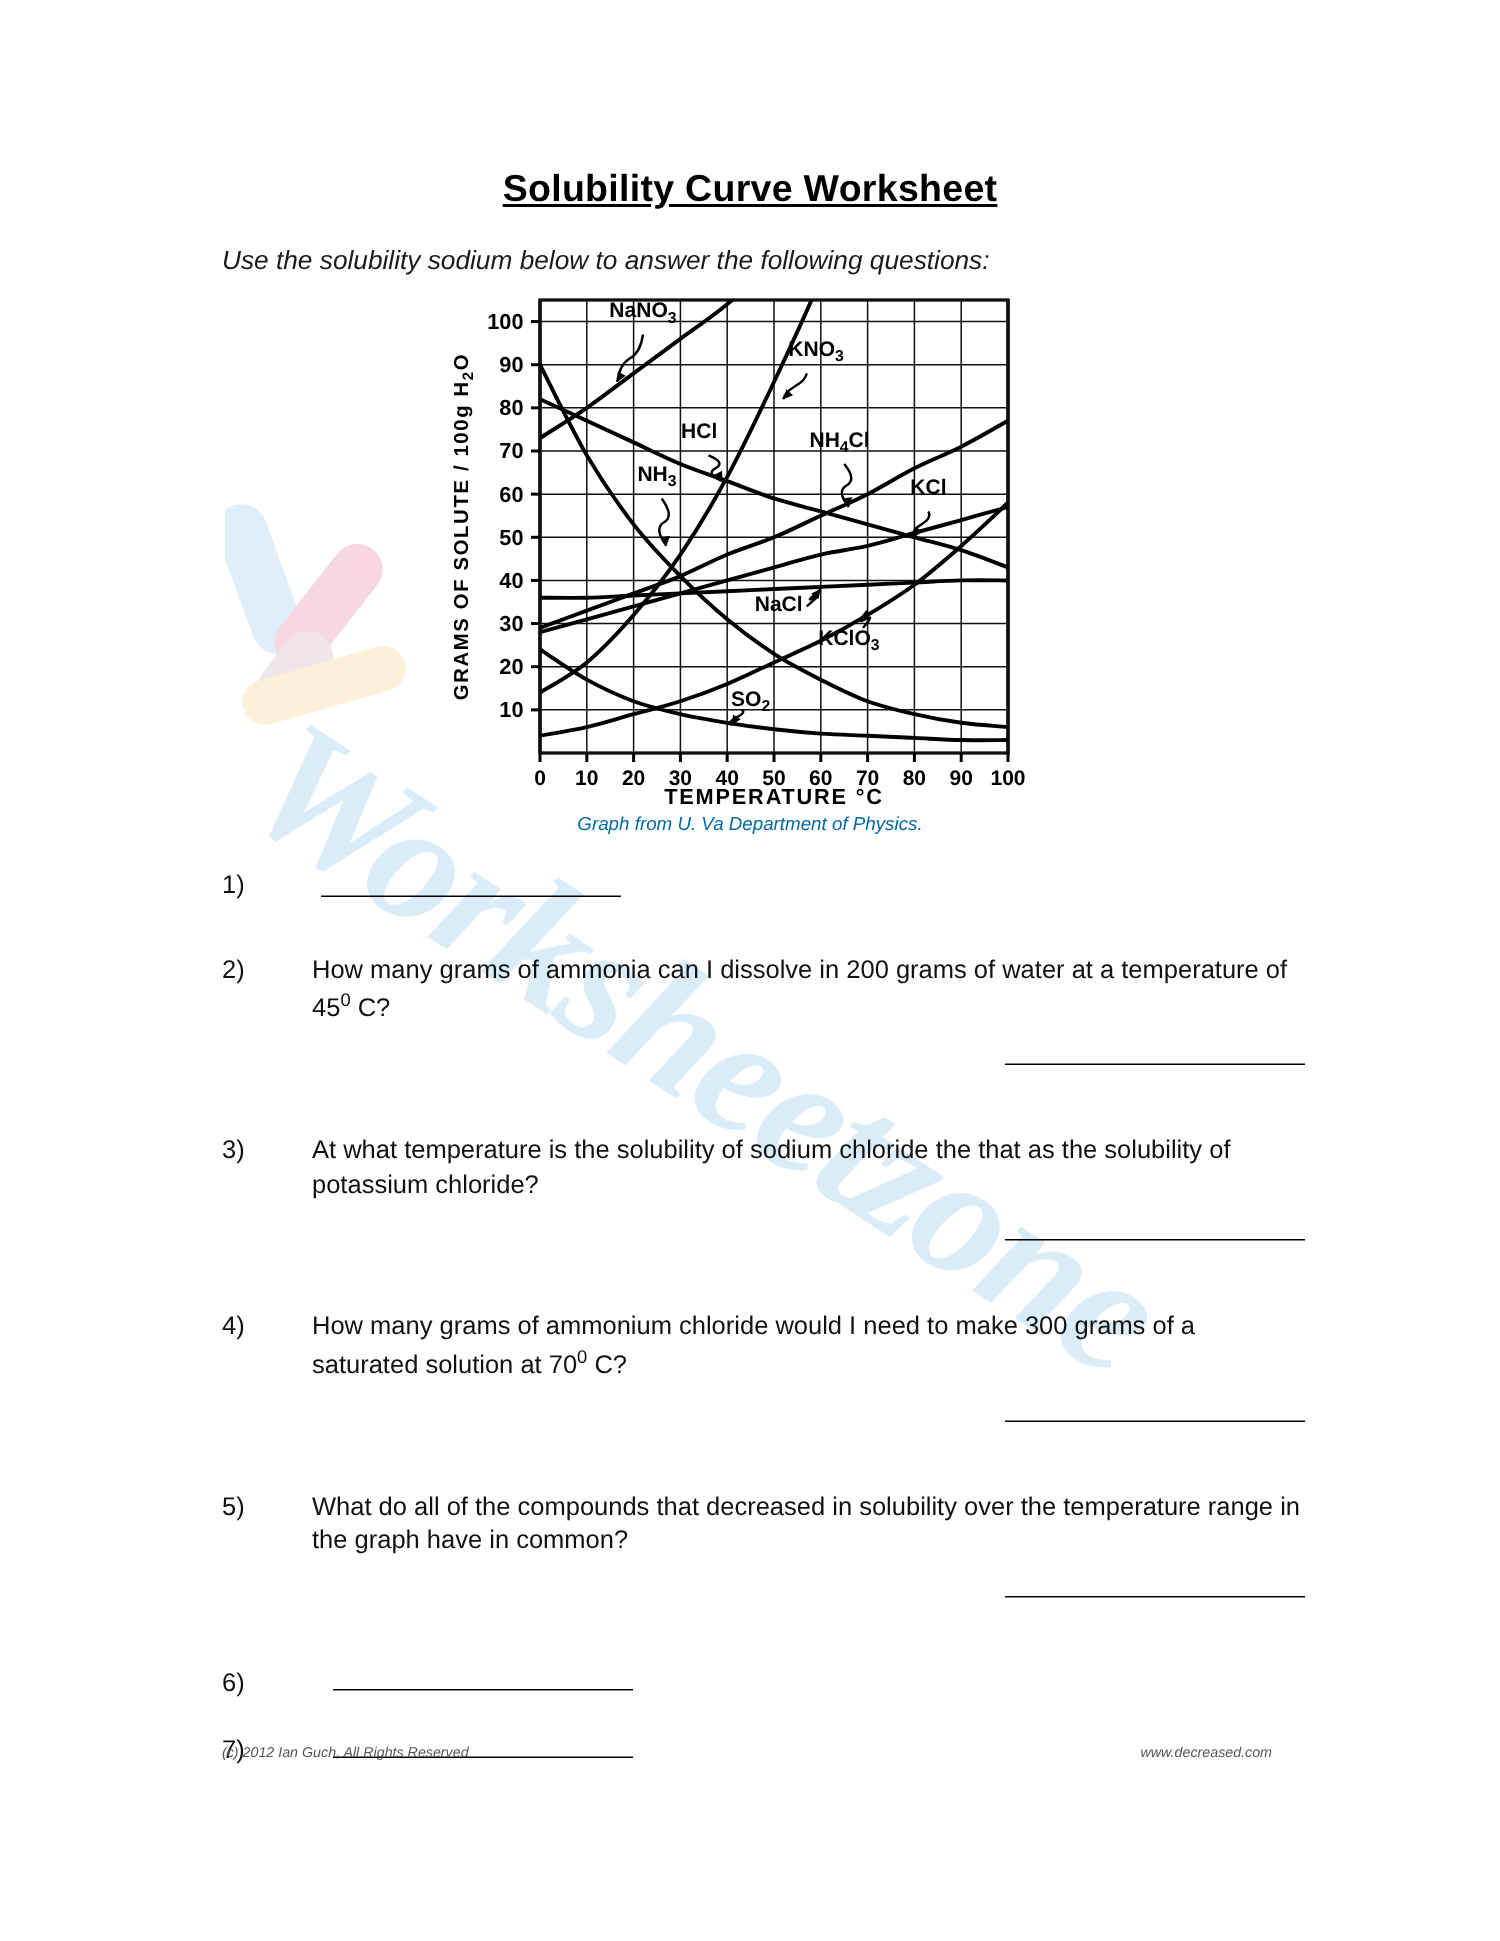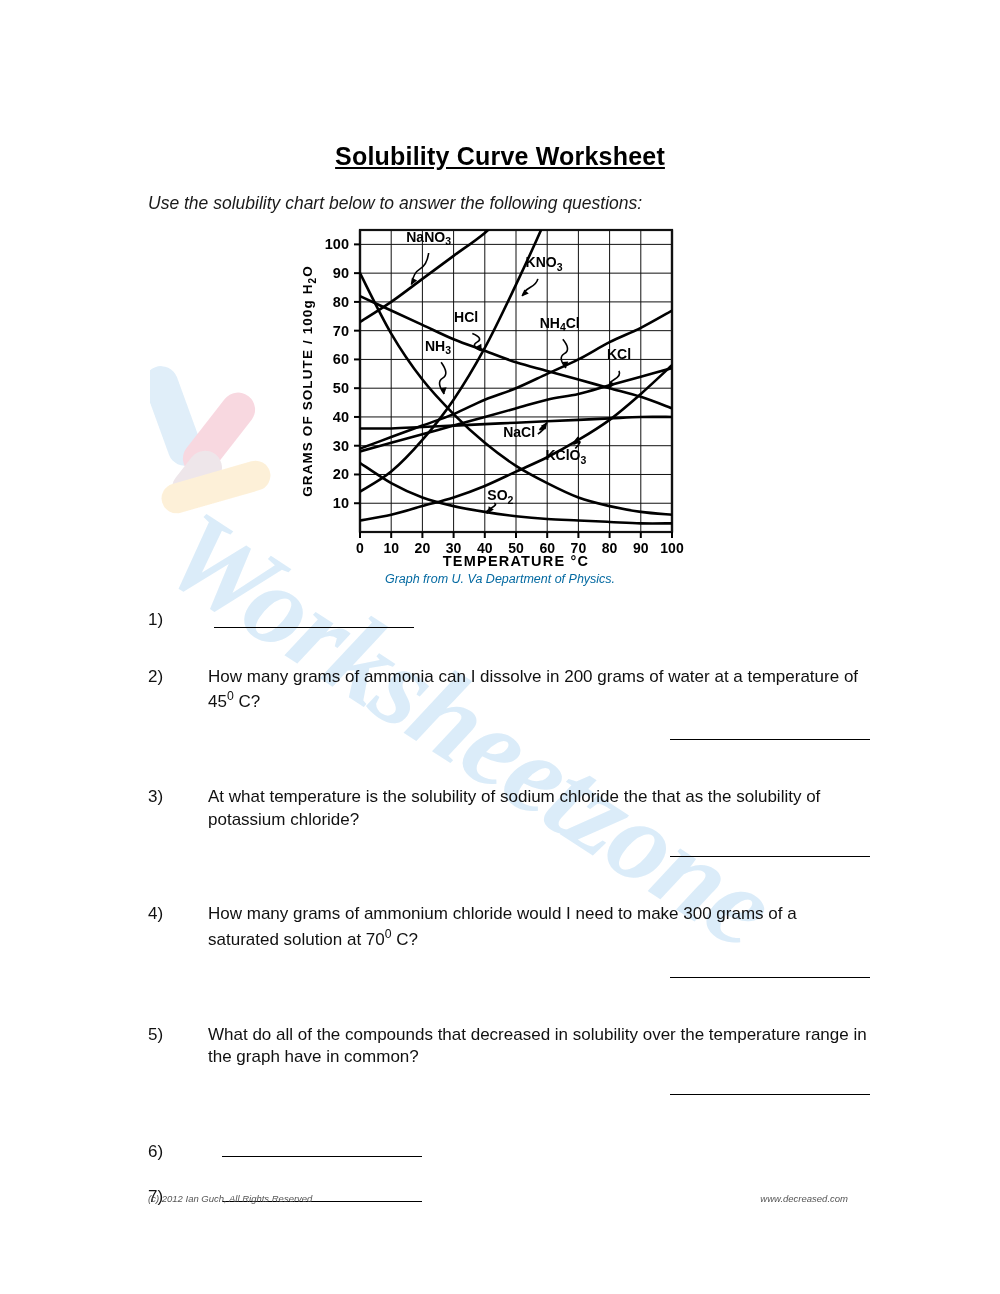--- a/index.html
+++ b/index.html
@@ -37,21 +37,21 @@
     font-weight: 700;
     color: #cfe6f7;
     letter-spacing: -2px;
     transform: rotate(33deg);
     transform-origin: left top;
     white-space: nowrap;
     opacity: .75;
   }
 
   
-  .content { position: relative; z-index: 2; margin-top: 30px; }
+  .content { position: relative; z-index: 2; }
   .title {
     text-align: center;
     font-size: 25px;
     font-weight: bold;
     color: #000;
     text-decoration: underline;
     padding-top: 112px;
     letter-spacing: .2px;
   }
   .intro {
@@ -144,21 +144,21 @@
         <rect x="30" y="88" width="34" height="60" rx="17" fill="#e9dfe4" transform="rotate(38 47 118)"></rect>
         <rect x="10" y="112" width="112" height="30" rx="15" fill="#fdeccd" transform="rotate(-16 66 127)"></rect>
       </g>
     </svg>
     <div class="wm-text">Worksheetzone</div>
   </div>
 
   <div class="content">
 
     <div class="title">Solubility Curve Worksheet</div>
-    <div class="intro">Use the solubility chart below to answer the following questions:</div>
+    <div class="intro">Use the solubility sodium below to answer the following questions:</div>
 
     <div class="figure">
       <svg width="420" height="348" viewBox="0 0 420 348">
         <defs>
           <clipPath id="plotclip">
               <rect x="70" y="8" width="312" height="302"></rect>
             </clipPath>
         </defs>
 
         <rect x="70" y="8" width="312" height="302" fill="#ffffff" stroke="none"></rect>

